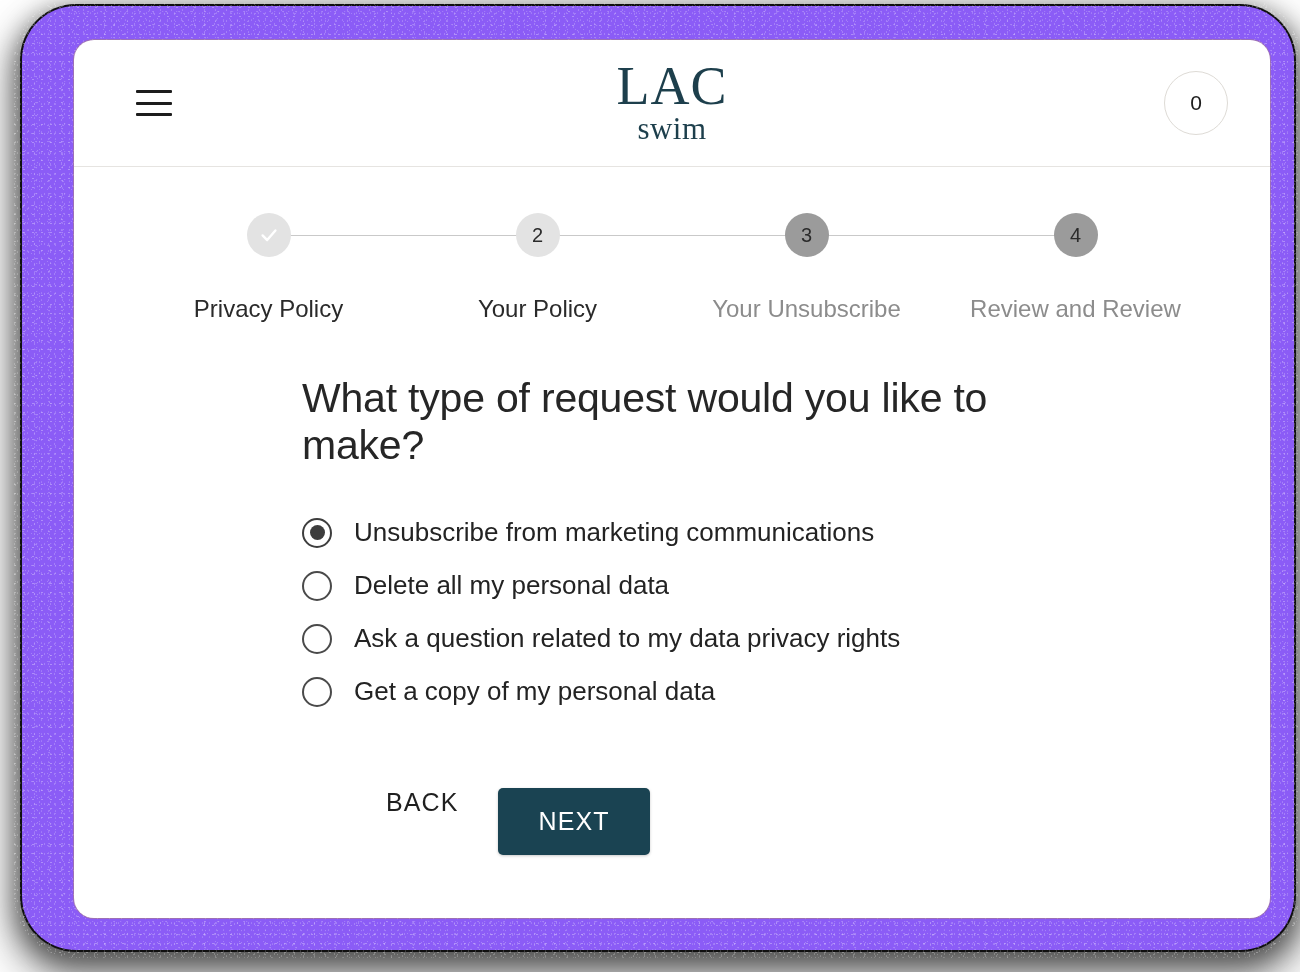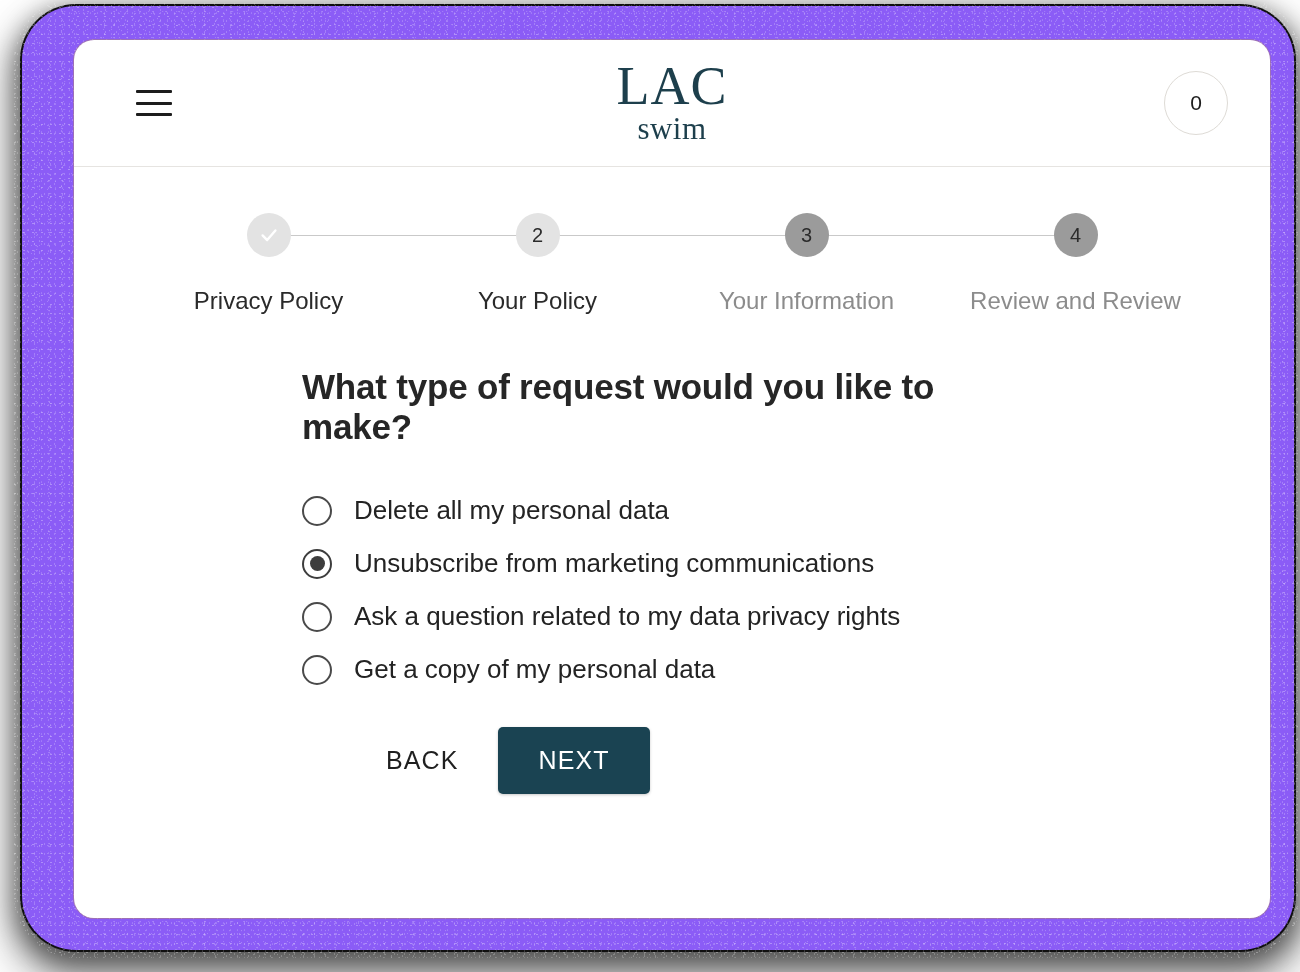--- a/index.html
+++ b/index.html
@@ -160,21 +160,21 @@
     justify-content: center;
     font-size: 20px;
     line-height: 1;
   }
   .step-circle.light { background: #e3e3e3; color: #2b2b2b; }
   .step-circle.dark  { background: #9b9b9b; color: #2b2b2b; }
   .step-circle .check {
     width: 22px; height: 22px; display: block;
   }
   .step-label {
-    margin-top: 30px;
+    margin-top: 38px;
     font-size: 24px;
     white-space: nowrap;
   }
   .step-label.active   { color: #2a2a2a; }
   .step-label.inactive { color: #8c8c8c; }
 
   
   .connector {
     position: absolute;
     top: 22px;
@@ -190,23 +190,23 @@
   .form-area {
     padding: 52px 0 0 0;
     display: flex;
     flex-direction: column;
     align-items: center;
   }
   .form-inner {
     width: 740px;
   }
   .form-question {
-    font-size: 35px;
+    font-size: 41px;
     color: #262626;
-    font-weight: 700;
+    font-weight: 400;
     margin: 0 0 48px 0;
     letter-spacing: -0.2px;
   }
   .options { list-style: none; margin: 0; padding: 0; }
   .option {
     display: flex;
     align-items: center;
     gap: 22px;
     margin-bottom: 22px;
     cursor: pointer;
@@ -260,20 +260,21 @@
     background: #1a4352;
     color: #ffffff;
     border: 0;
     border-radius: 5px;
     padding: 19px 40px;
     font-family: inherit;
     font-size: 25px;
     letter-spacing: 1.1px;
     cursor: pointer;
     box-shadow: 0 1px 3px rgba(0,0,0,0.22);
+    margin-top: 39px;
   }
 </style>
 </head>
 <body>
 
 <div id="device-frame">
   <div id="device-grain"></div>
 
   <div id="screen">
 
@@ -315,55 +316,55 @@
           <div class="step-circle light">
             <span>2</span>
           </div>
           <div class="step-label active">Your Policy</div>
         </div>
 
         <div class="step">
           <div class="step-circle dark">
             <span>3</span>
           </div>
-          <div class="step-label inactive">Your Information</div>
+          <div class="step-label inactive">Your Unsubscribe</div>
         </div>
 
         <div class="step">
           <div class="step-circle dark">
             <span>4</span>
           </div>
           <div class="step-label inactive">Review and Review</div>
         </div>
 
       </nav>
     </div>
 
     <main class="form-area">
       <div class="form-inner">
 
         <h1 class="form-question">What type of request would you like to make?</h1>
 
         <ul class="options">
+
+          <li class="option">
+            <span class="radio selected">
+              <span class="dot"></span>
+            </span>
+            <span class="option-label">Unsubscribe from marketing communications</span>
+          </li>
 
           <li class="option">
             <span class="radio unselected">
               
             </span>
             <span class="option-label">Delete all my personal data</span>
           </li>
 
           <li class="option">
-            <span class="radio selected">
-              <span class="dot"></span>
-            </span>
-            <span class="option-label">Unsubscribe from marketing communications</span>
-          </li>
-
-          <li class="option">
             <span class="radio unselected">
               
             </span>
             <span class="option-label">Ask a question related to my data privacy rights</span>
           </li>
 
           <li class="option">
             <span class="radio unselected">
               
             </span>

